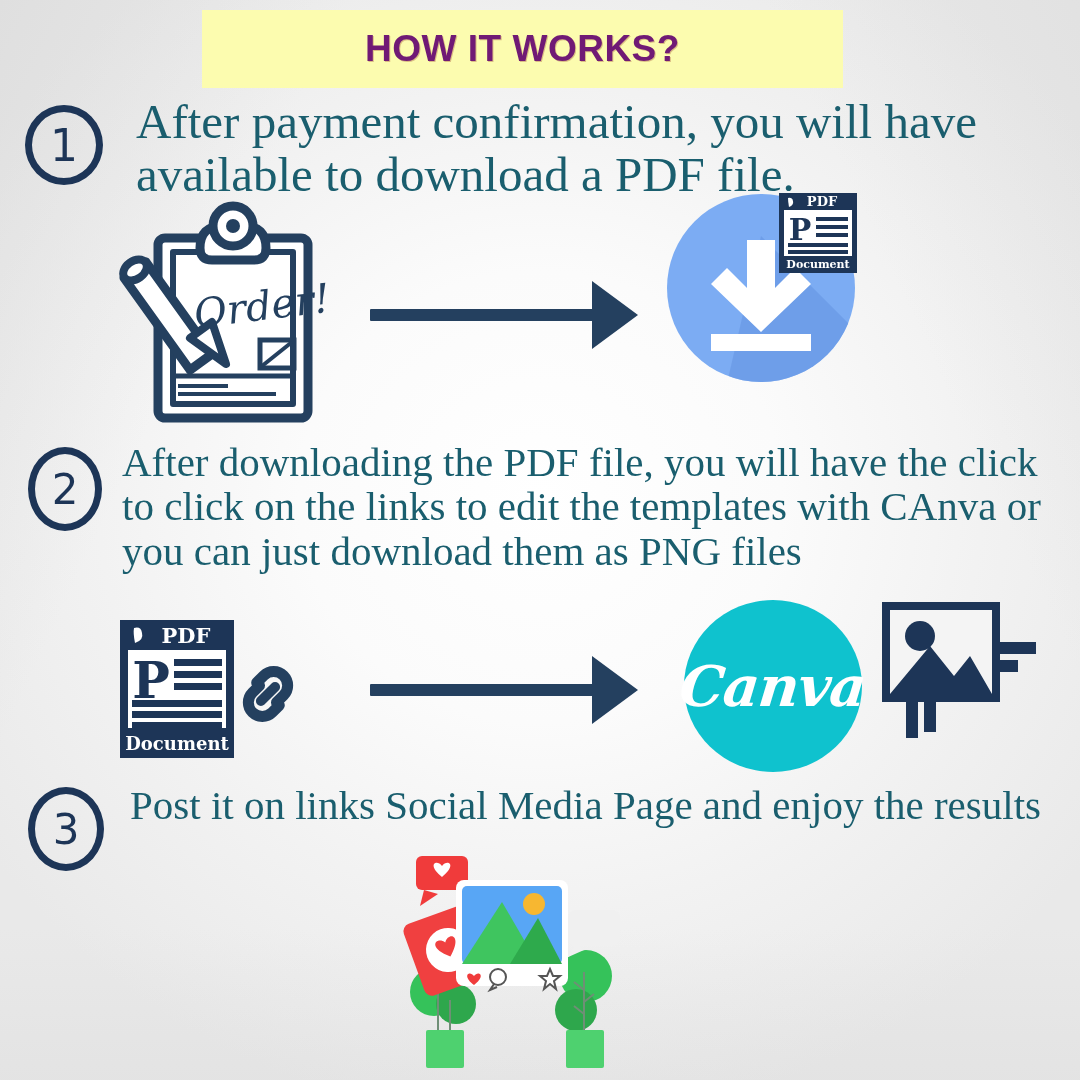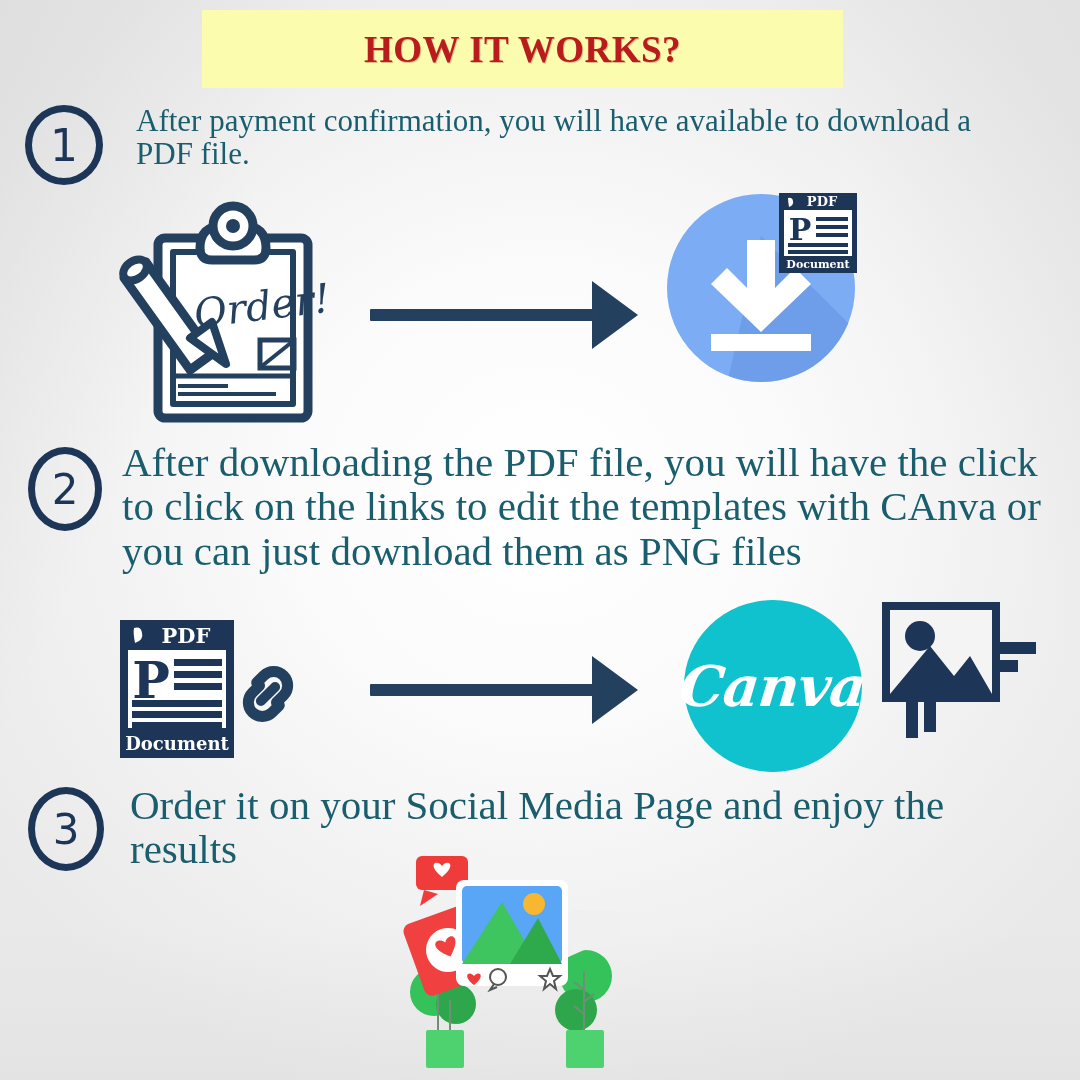--- a/index.html
+++ b/index.html
@@ -21,43 +21,43 @@
       linear-gradient(245deg, rgba(200,200,200,.22) 0%, rgba(255,255,255,0) 20%),
       linear-gradient(0deg, rgba(205,205,205,.20) 0%, rgba(255,255,255,0) 14%);
   }
 
   
   .banner{
     position:absolute;left:202px;top:10px;width:641px;height:78px;
     background:#fcfcaf;display:flex;align-items:center;justify-content:center;
   }
   .banner-text{
-    font-family:Liberation Serif, serif;
+    font-family:Liberation Sans, sans-serif;
     font-weight:bold;font-size:37px;letter-spacing:.5px;
-    color:#b91c1c;text-shadow:1px 1px 0 rgba(120,0,0,.25);
+    color:#701a75;text-shadow:1px 1px 0 rgba(120,0,0,.25);
   }
 
   
   .step-num{
     position:absolute;
     border:7px solid #1d3557;border-radius:50%;
     display:flex;align-items:center;justify-content:center;
     font-family:"DejaVu Sans", sans-serif;font-weight:400;
     color:#1d3557;box-sizing:border-box;
   }
   #num1{left:25px;top:105px;width:78px;height:80px;font-size:44px;}
   #num2{left:28px;top:447px;width:74px;height:84px;font-size:42px;border-width:7px;}
   #num3{left:28px;top:787px;width:76px;height:84px;font-size:42px;border-width:7px;}
 
   .step-text{
     position:absolute;color:#1a5e6e;
     font-family:"Liberation Serif", serif;
     font-weight:400;line-height:1.08;
   }
-  #txt1{left:136px;top:104px;width:880px;font-size:31px;}
+  #txt1{left:136px;top:96px;width:880px;font-size:49px;}
   #txt2{left:122px;top:440px;width:950px;font-size:41px;}
   #txt3{left:130px;top:783px;width:930px;font-size:41px;}
 
   
   .arrow{position:absolute;}
   .arrow .shaft{position:absolute;background:#24405f;border-radius:1px;}
   .arrow .head{
     position:absolute;width:0;height:0;
     border-top:34px solid transparent;border-bottom:34px solid transparent;
     border-left:46px solid #24405f;
@@ -211,21 +211,21 @@
       <path d="M46 44 h112 v12 h-100 v78 h-12 z"></path>
       <path d="M28 62 h112 v12 h-100 v66 h-12 z"></path>
     </g>
     <rect x="4" y="4" width="118" height="100" fill="#1d3557"></rect>
     <rect x="12" y="12" width="102" height="84" fill="#f4f4f4"></rect>
     <circle cx="42" cy="38" r="15" fill="#1d3557"></circle>
     <path d="M12 96 L52 48 L76 78 L92 58 L114 96 Z" fill="#1d3557"></path>
   </svg>
 
   <div class="step-num" id="num3">3</div>
-  <div class="step-text" id="txt3">Order it on your Social Media Page and enjoy the results</div>
+  <div class="step-text" id="txt3">Post it on links Social Media Page and enjoy the results</div>
 
   <svg class="illus" id="social" viewBox="0 0 228 228">
 
     <g>
       <circle cx="36" cy="140" r="24" fill="#35c25a"></circle>
       <circle cx="58" cy="152" r="20" fill="#2ea74c"></circle>
       <line x1="40" y1="200" x2="40" y2="140" stroke="#6f8f76" stroke-width="2"></line>
       <line x1="52" y1="200" x2="52" y2="148" stroke="#6f8f76" stroke-width="2"></line>
       <rect x="28" y="178" width="38" height="38" rx="2" fill="#4ed16f"></rect>
     </g>

